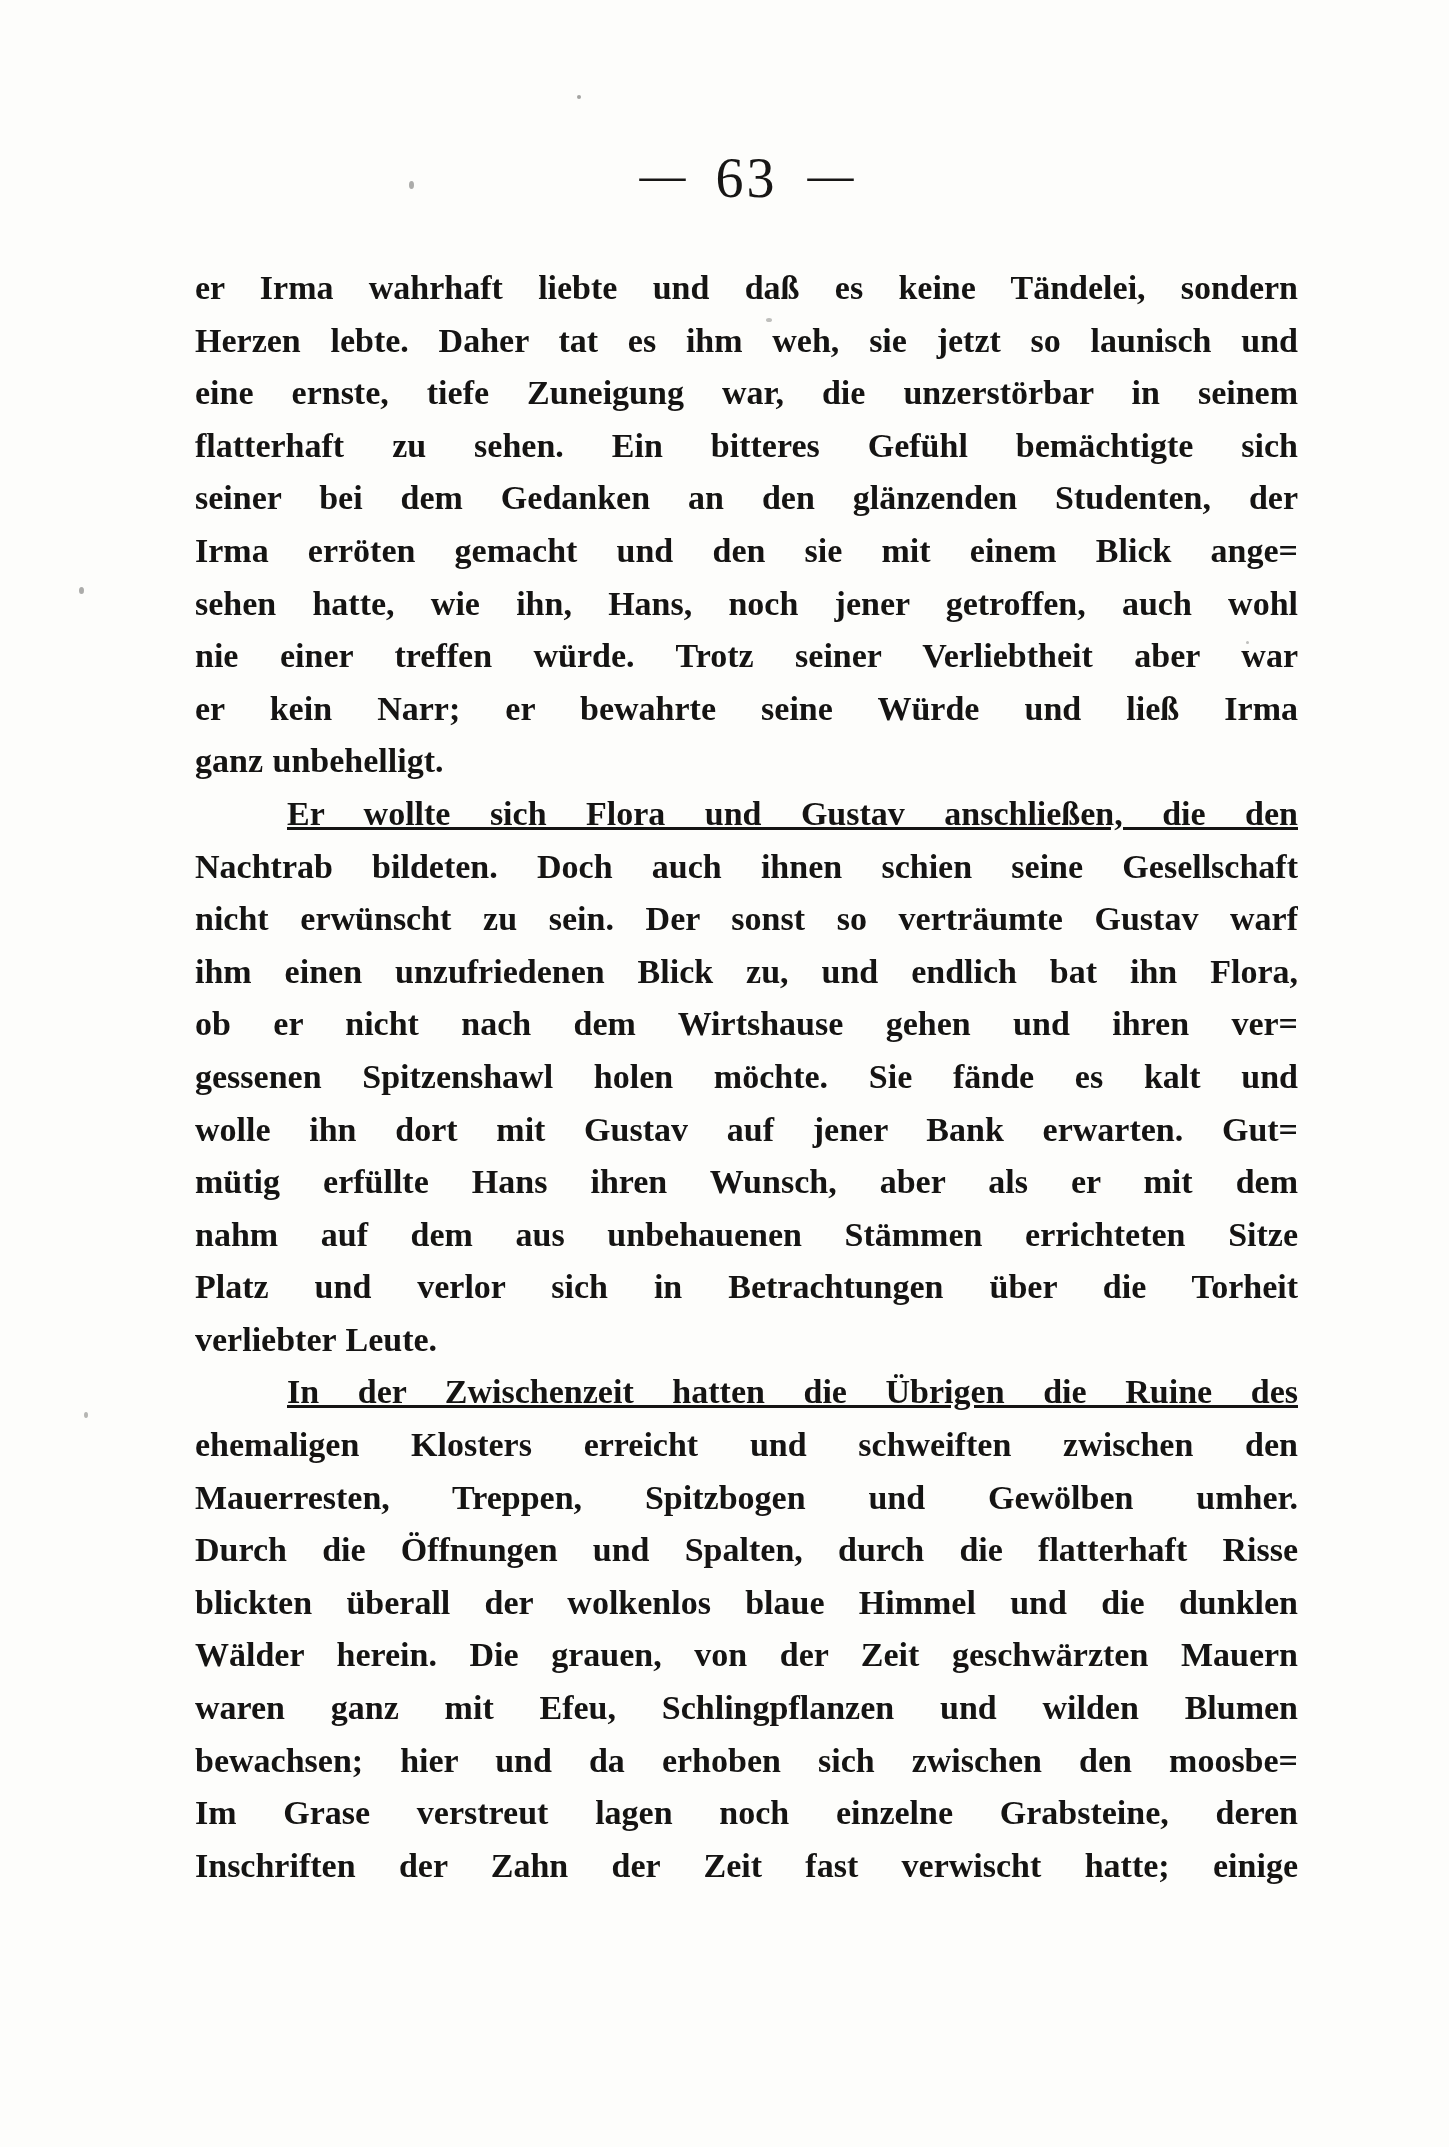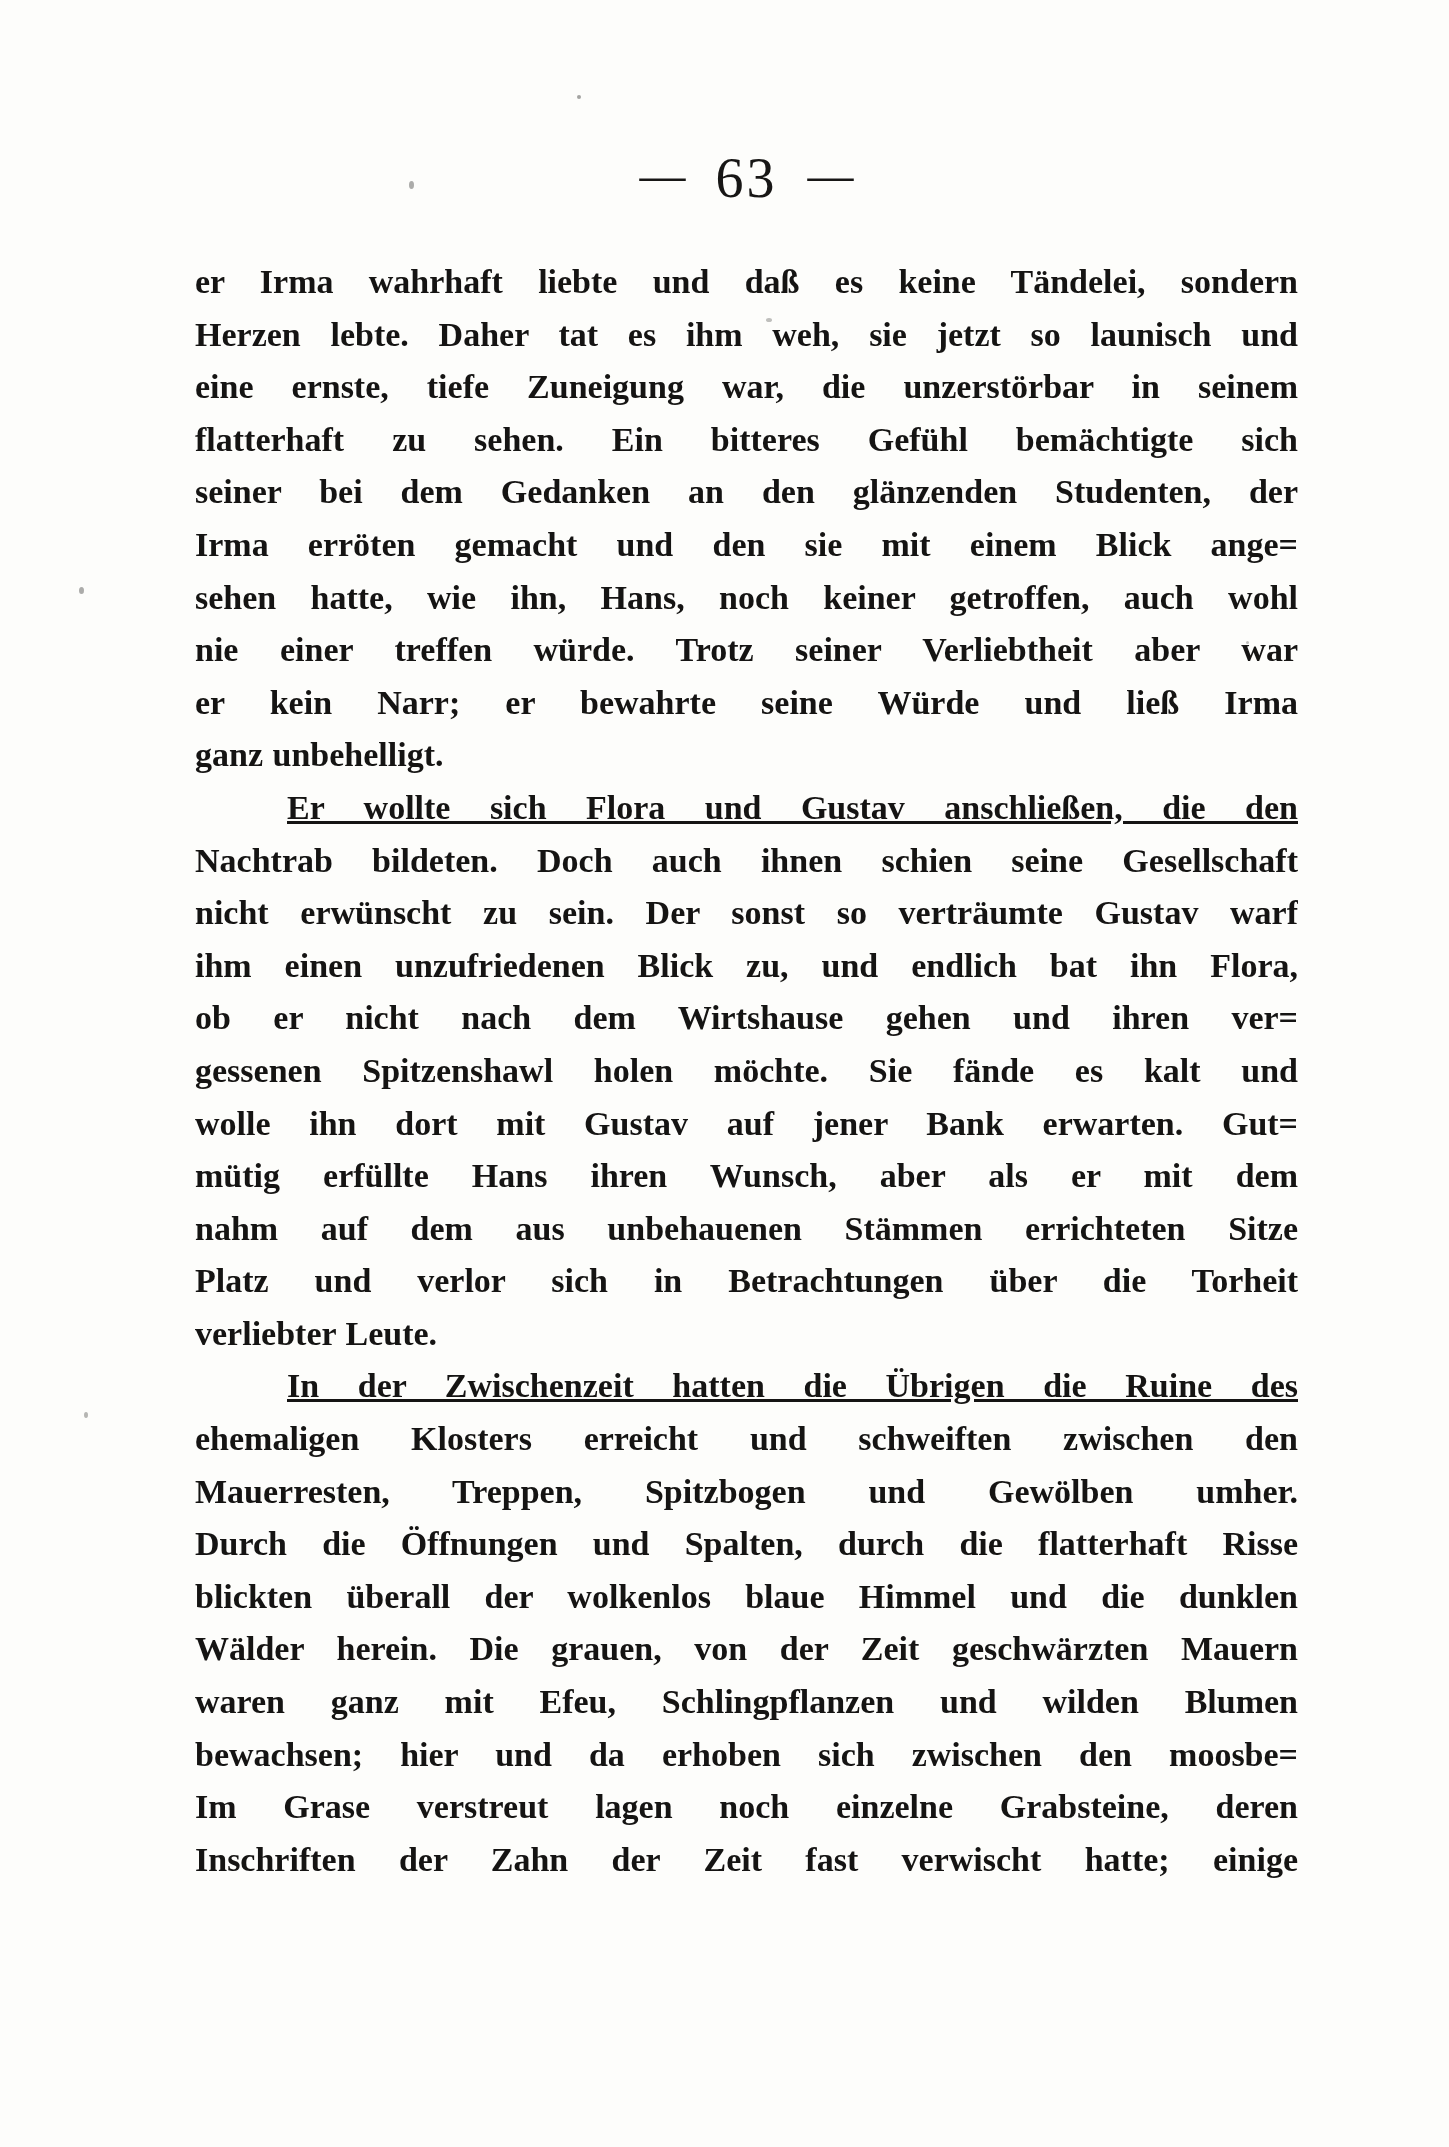--- a/index.html
+++ b/index.html
@@ -39,21 +39,21 @@
   .page-header .page-num {
     display: inline-block;
     font-size: 56px;
     font-weight: normal;
     letter-spacing: 3px;
   }
   
   .text-block {
     position: absolute;
     left: 195px;
-    top: 256px;
+    top: 262px;
     width: 1103px;
   }
   .para { margin: 0; padding: 0; }
   .line {
     font-size: 34px;
     font-weight: bold;
     line-height: 52.6px;
     height: 52.6px;
     overflow: hidden;
     text-align: justify;
@@ -85,21 +85,21 @@
 
   <div class="text-block">
 
     <div class="para">
       <div class="line">er Irma wahrhaft liebte und daß es keine Tändelei, sondern</div>
       <div class="line">Herzen lebte.  Daher tat es ihm weh, sie jetzt so launisch und</div>
       <div class="line">eine ernste, tiefe Zuneigung war, die unzerstörbar in seinem</div>
       <div class="line">flatterhaft zu sehen.  Ein bitteres Gefühl bemächtigte sich</div>
       <div class="line">seiner bei dem Gedanken an den glänzenden Studenten, der</div>
       <div class="line">Irma erröten gemacht und den sie mit einem Blick ange=</div>
-      <div class="line">sehen hatte, wie ihn, Hans, noch keiner getroffen, auch wohl</div>
+      <div class="line">sehen hatte, wie ihn, Hans, noch jener getroffen, auch wohl</div>
       <div class="line">nie einer treffen würde.  Trotz seiner Verliebtheit aber war</div>
       <div class="line">er kein Narr; er bewahrte seine Würde und ließ Irma</div>
       <div class="line pend">ganz unbehelligt.</div>
     </div>
 
     <div class="para">
       <div class="line indent">Er wollte sich Flora und Gustav anschließen, die den</div>
       <div class="line">Nachtrab bildeten.  Doch auch ihnen schien seine Gesellschaft</div>
       <div class="line">nicht erwünscht zu sein.  Der sonst so verträumte Gustav warf</div>
       <div class="line">ihm einen unzufriedenen Blick zu, und endlich bat ihn Flora,</div>

